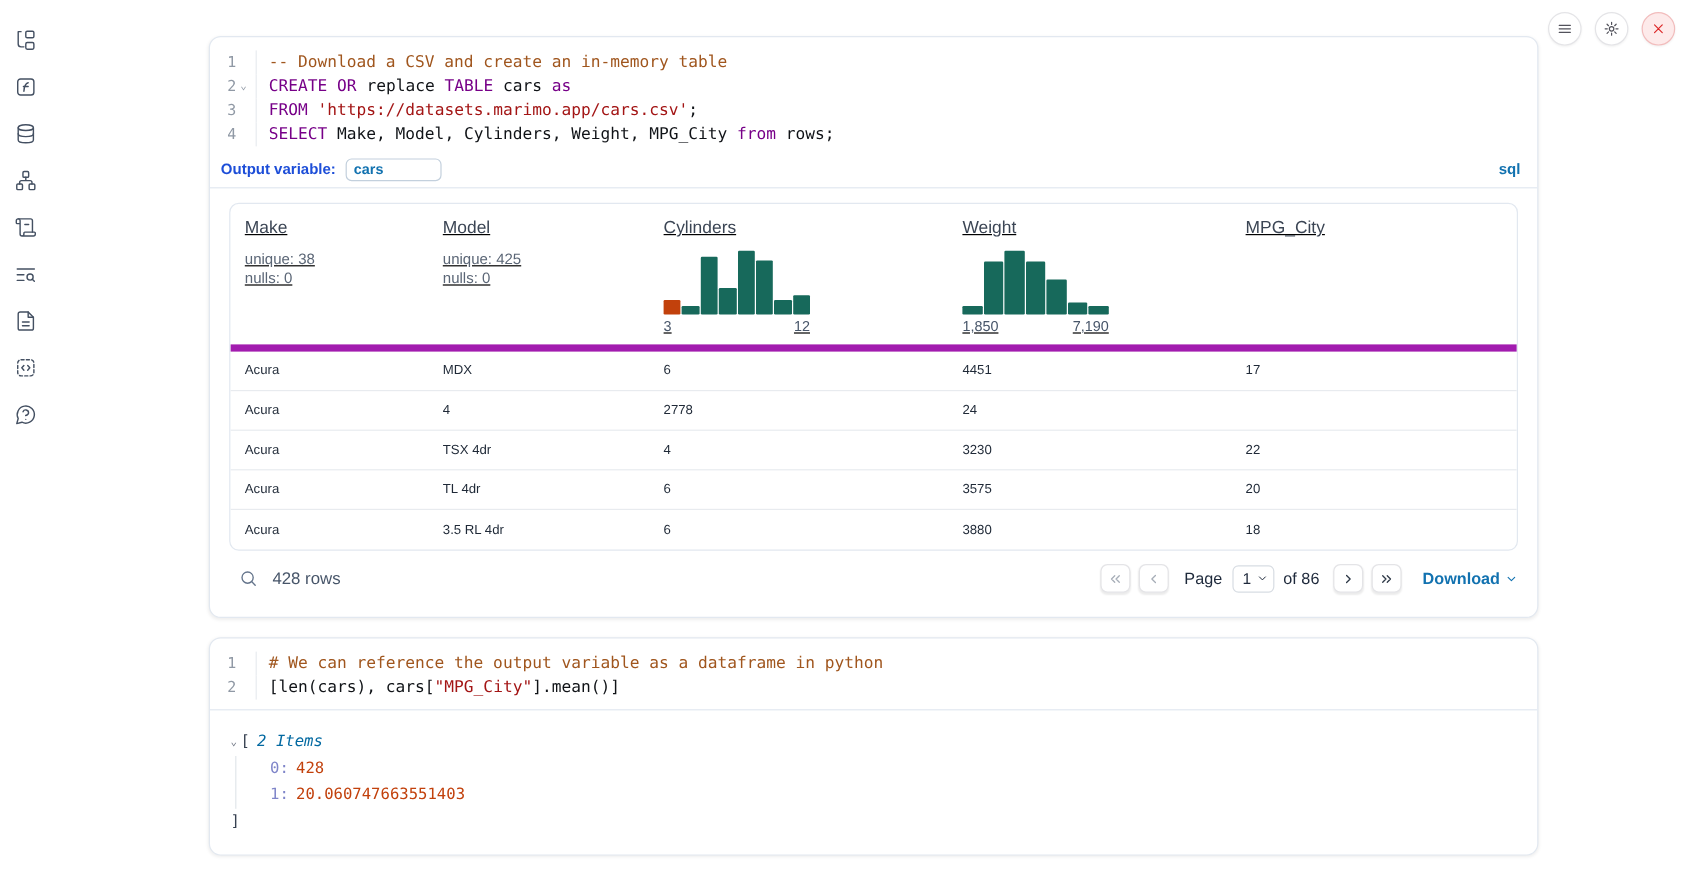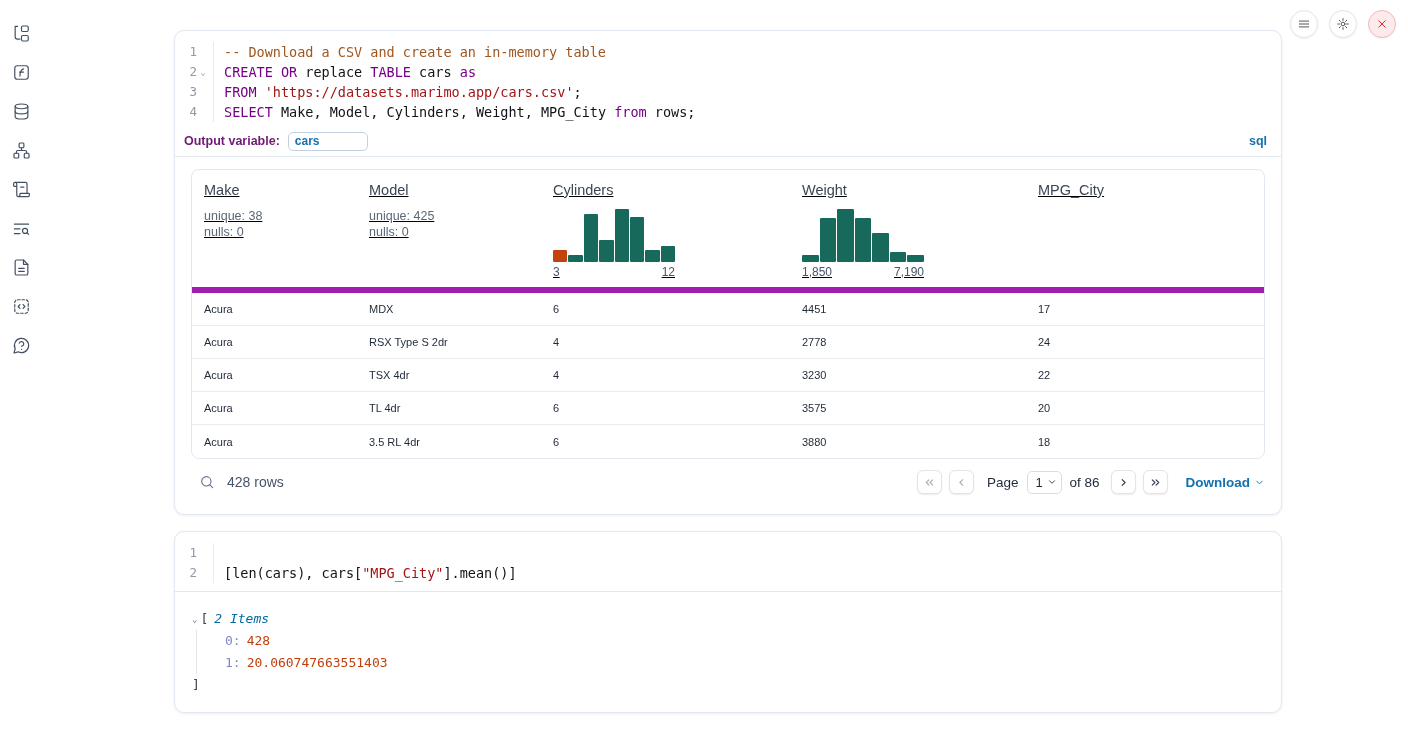--- a/index.html
+++ b/index.html
@@ -39,21 +39,21 @@
   .fold { width:12px; flex:0 0 12px; color:#9099a5; font-size:9px; text-align:center;
     cursor:pointer; line-height:20px; }
   .gutsep { width:5px; flex:0 0 5px; border-right:1px solid #e8ebef; margin-right:10px; }
   .ct  { color:#101317; }
   .kw  { color:#770088; }
   .str { color:#a31515; }
   .cmt { color:#a0561e; }
 
   
   .sqlbar { display:flex; align-items:center; height:30px; padding:0 14px 0 9px; margin-top:4px; }
-  .outvar-label { color:#701a75; font-weight:700; font-size:12.5px; }
+  .outvar-label { color:#1d4ed8; font-weight:700; font-size:12.5px; }
   .outvar-input { margin-left:8px; width:80px; height:19px; border:1px solid #c3d0dd;
     border-radius:5px; font-family:"Liberation Sans",sans-serif; font-size:12px;
     font-weight:700; color:#1272b0; padding:0 6px; outline:none; }
   .lang-badge { margin-left:auto; color:#1272b0; font-weight:700; font-size:12.5px; }
   .celldiv { border-top:1px solid #e2e8f0; }
 
   
   .table-card { margin:12px 16px 0 16px; border:1px solid #e2e8f0; border-radius:8px;
     overflow:hidden; }
   .tgrid { display:grid; grid-template-columns:165px 184px 249px 236px 1fr; }
@@ -277,21 +277,20 @@
 
     <div class="tgrid trow">
       <div class="tcell">Acura</div>
       <div class="tcell">MDX</div>
       <div class="tcell">6</div>
       <div class="tcell">4451</div>
       <div class="tcell">17</div>
     </div>
     <div class="tgrid trow">
       <div class="tcell">Acura</div>
-      <div class="tcell">RSX Type S 2dr</div>
       <div class="tcell">4</div>
       <div class="tcell">2778</div>
       <div class="tcell">24</div>
     </div>
     <div class="tgrid trow">
       <div class="tcell">Acura</div>
       <div class="tcell">TSX 4dr</div>
       <div class="tcell">4</div>
       <div class="tcell">3230</div>
       <div class="tcell">22</div>
@@ -357,21 +356,21 @@
       <svg viewBox="0 0 24 24">
           <path d="M6 9l6 6 6-6"></path>
         </svg>
     </div>
   </div>
 </div>
 
 <div class="cell cell2">
   <div class="code">
     <div class="cline">
-      <span class="gut">1</span><span class="fold"></span><span class="gutsep"></span>
+      <span class="gut">1</span><span class="fold"></span><span class="gutsep"></span><span class="cmt"># We can reference the output variable as a dataframe in python</span>
     </div>
     <div class="cline">
       <span class="gut">2</span><span class="fold"></span><span class="gutsep"></span><span class="ct">[len(cars), cars[</span><span class="str">"MPG_City"</span><span class="ct">].mean()]</span>
     </div>
   </div>
   <div class="celldiv" style="margin-top:8px"></div>
 
   <div class="pyout">
     <div class="tree-head">
       <span class="tree-chev">⌄</span>

